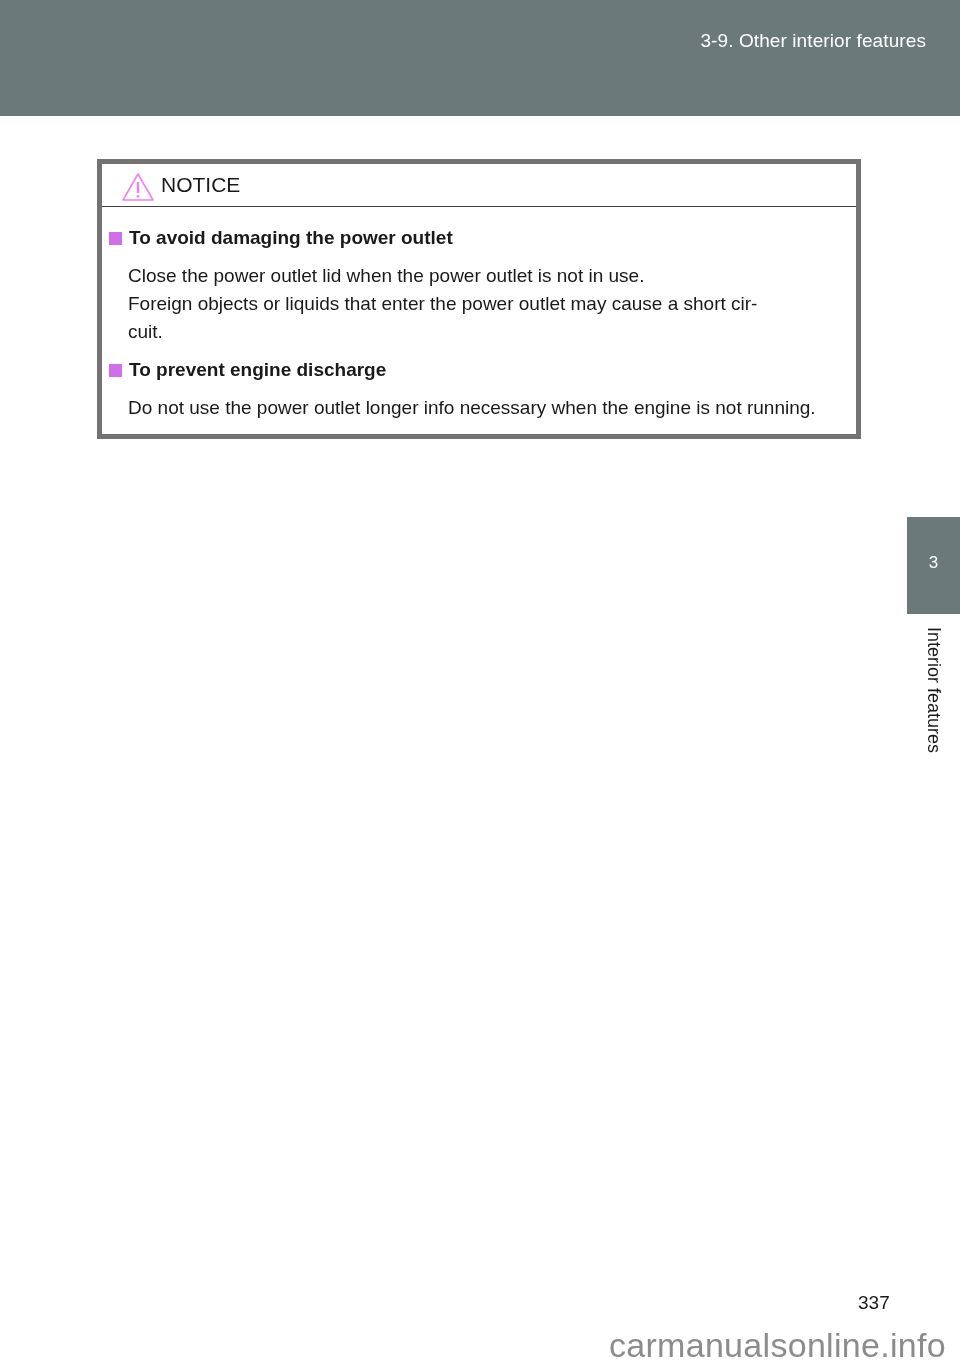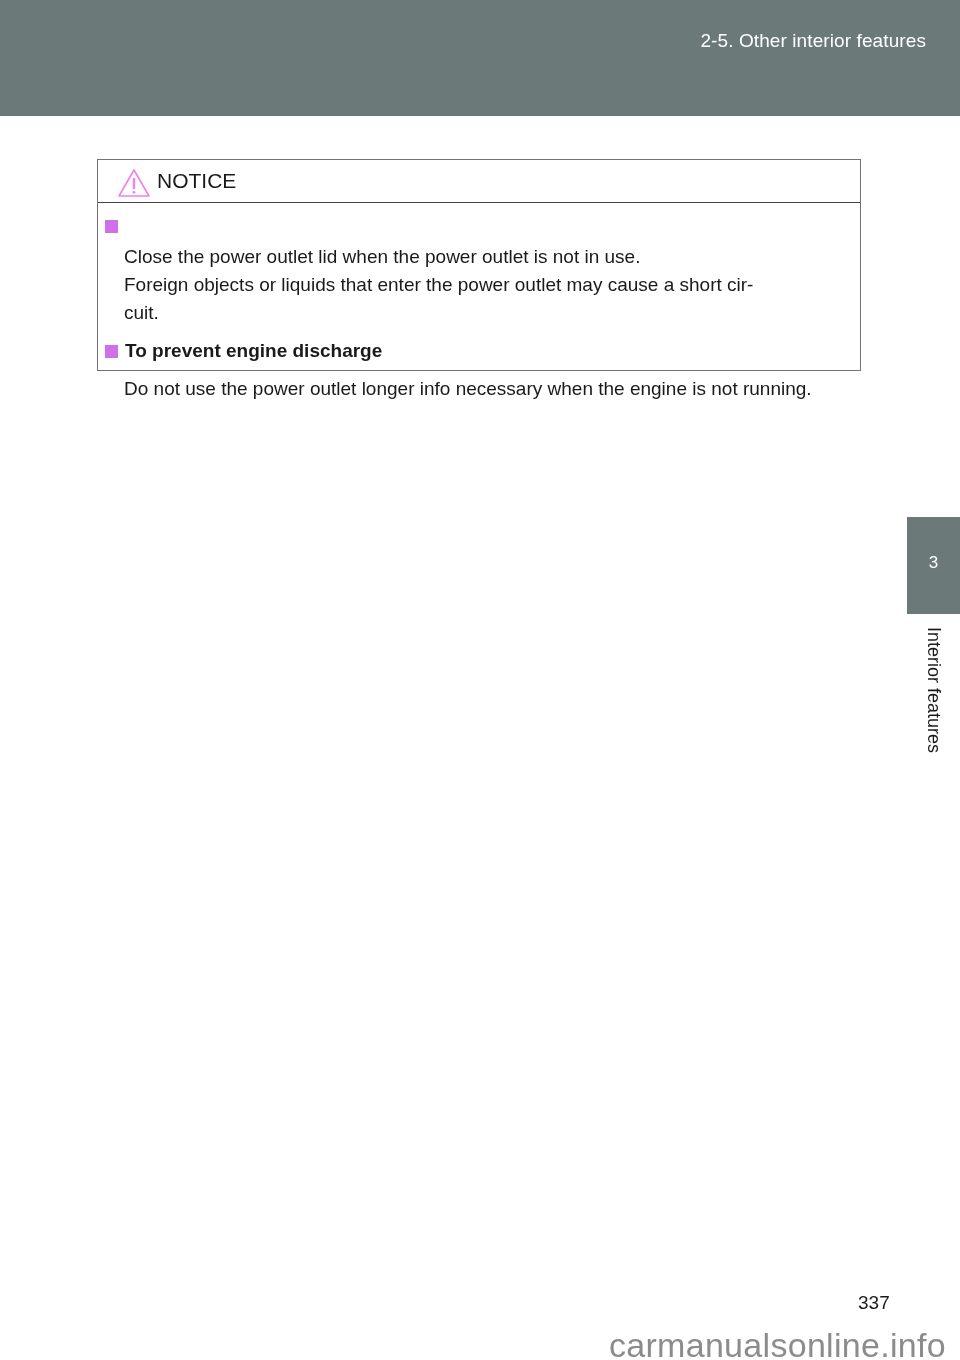--- a/index.html
+++ b/index.html
@@ -25,22 +25,22 @@
   }
   .side-label {
     position: absolute; left: 933px; top: 627px; width: 0; height: 0;
   }
   .side-label span {
     position: absolute; left: 0; top: 0; white-space: nowrap;
     transform-origin: 0 0; transform: rotate(90deg) translateY(-50%);
     font-size: 18px; color: #1a1a1a;
   }
   .notice-box {
-    position: absolute; left: 97px; top: 159px; width: 764px; height: 212px;
-    border: 1px solid #737373; box-sizing: border-box;
+    position: absolute; left: 97px; top: 159px; width: 764px; height: 280px;
+    border: 5px solid #737373; box-sizing: border-box;
   }
   .notice-head {
     height: 42px; border-bottom: 1px solid #444; position: relative;
   }
   .warn-icon { position: absolute; left: 19px; top: 8px; width: 34px; height: 30px; }
   .notice-title {
     position: absolute; left: 59px; top: 9px; font-size: 21px; color: #1a1a1a;
   }
   .notice-body { padding: 17px 7px 0 7px; font-size: 19px; line-height: 28px; }
   .section-title {
@@ -59,21 +59,21 @@
   }
   .watermark {
     position: absolute; right: 14px; top: 1326px; font-size: 34px; color: #8c8c8c;
     letter-spacing: 0.3px;
   }
 </style>
 </head>
 <body>
 
 <div class="header">
-  <div class="header-title">2-5. Other interior features</div>
+  <div class="header-title">3-9. Other interior features</div>
 </div>
 
 <div class="side-tab">
   <div class="side-tab-num">3</div>
 </div>
 <div class="side-label">
   <span>Interior features</span>
 </div>
 
 <div class="notice-box">
@@ -81,20 +81,21 @@
     <svg class="warn-icon" viewBox="0 0 34 30">
       <polygon points="17,2 32,28 2,28" fill="none" stroke="#f080f0" stroke-width="1.6" stroke-linejoin="round"></polygon>
       <rect x="15.8" y="10" width="2.4" height="11" fill="#f080f0"></rect>
       <circle cx="17" cy="24.3" r="1.4" fill="#f080f0"></circle>
     </svg>
     <div class="notice-title">NOTICE</div>
   </div>
   <div class="notice-body">
     <div class="section-title">
       <span class="bullet"></span>
+      <span>To avoid damaging the power outlet</span>
     </div>
     <div class="para">
       <div>Close the power outlet lid when the power outlet is not in use.</div>
       <div>Foreign objects or liquids that enter the power outlet may cause a short cir-<br>cuit.</div>
     </div>
     <div class="section-title">
       <span class="bullet"></span>
       <span>To prevent engine discharge</span>
     </div>
     <div class="para last">Do not use the power outlet longer info necessary when the engine is not running.</div>

